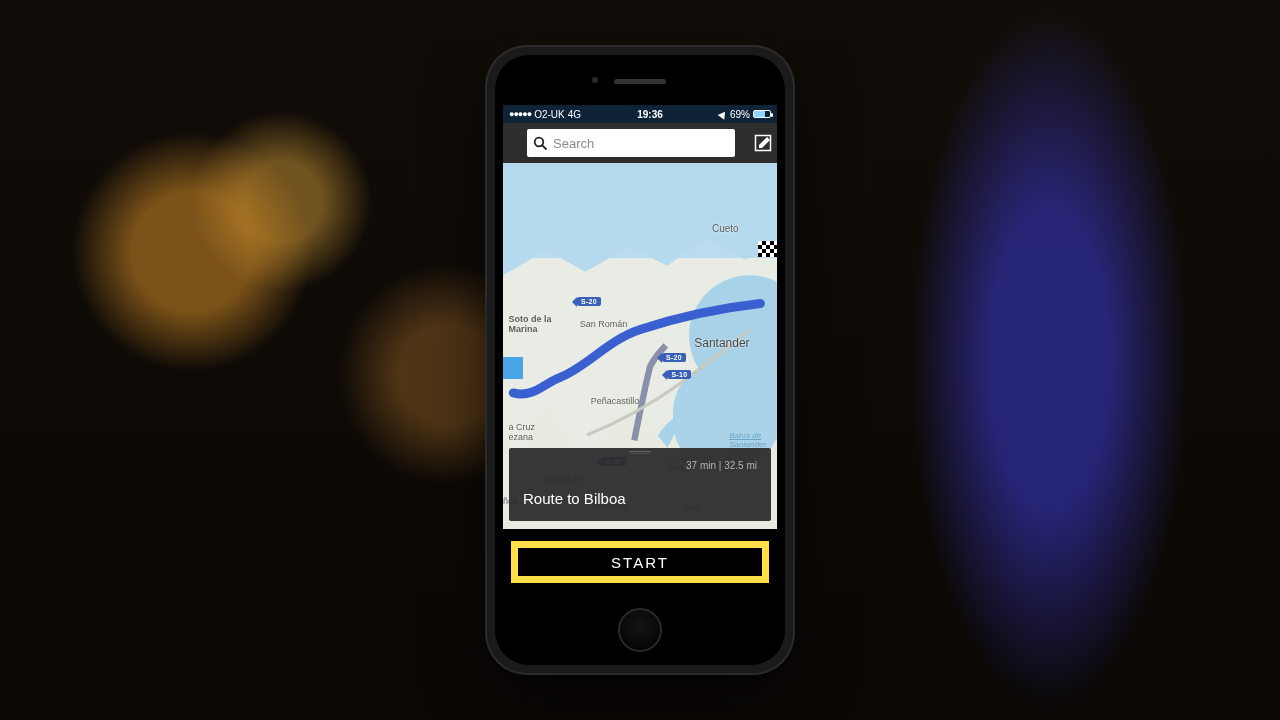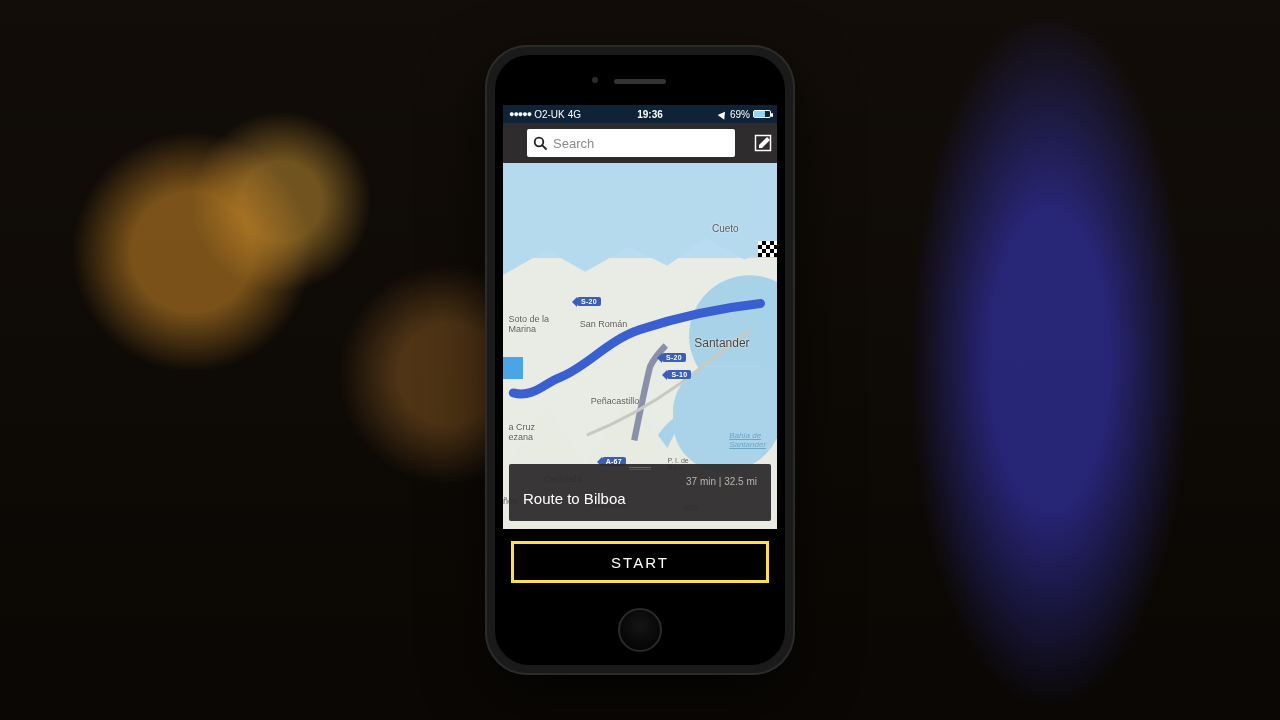--- a/index.html
+++ b/index.html
@@ -65,24 +65,24 @@
   .shield::before{content:"";position:absolute;left:-5px;top:0;border-top:5px solid transparent;border-bottom:5px solid transparent;border-right:5px solid #3a5fb6;}
   .place{position:absolute;color:#5b5b56;font-size:9px;white-space:nowrap;text-shadow:0 0 2px #fff;}
   .water-label{position:absolute;color:#6fa6c5;font-size:8px;font-style:italic;}
   .checker{position:absolute;top:18%;right:-3px;width:22px;height:16px;background:
     repeating-conic-gradient(#000 0 25%,#fff 0 50%) 0 0/8px 8px;}
   .origin-sq{position:absolute;top:45%;left:-2px;width:22px;height:22px;background:#4aa5e6;}
   
   .route-card{position:absolute;left:6px;right:6px;bottom:74px;background:rgba(45,42,42,.94);color:#fff;padding:12px 14px 14px;border-radius:2px;}
   .route-card .handle{position:absolute;top:3px;left:50%;transform:translateX(-50%);width:22px;height:3px;border-top:1px solid #999;border-bottom:1px solid #666;opacity:.5;}
   .route-meta{font-size:10px;color:#b8b4b0;text-align:right;}
-  .route-title{font-size:15px;margin-top:3px;}
+  .route-title{font-size:15px;margin-top:19px;}
   
   .start-bar{position:absolute;left:0;right:0;bottom:0;height:66px;background:#000;display:flex;align-items:center;justify-content:center;padding:0 8px;}
-  .start-btn{flex:1;height:42px;border:3px solid #fde047;background:transparent;color:#fff;font-size:15px;letter-spacing:2px;cursor:pointer;}
+  .start-btn{flex:1;height:42px;border:7px solid #fde047;background:transparent;color:#fff;font-size:15px;letter-spacing:2px;cursor:pointer;}
 </style>
 </head>
 <body>
 
 <div class="phone">
   <div class="phone-inner">
     <div class="camera"></div>
     <div class="speaker"></div>
     <div class="home-btn"></div>
 
@@ -142,21 +142,21 @@
             <path d="M30 54 C40 50 52 44 66 34 C74 28 82 22 92 14" stroke="#c8cac2" stroke-width="1.2" fill="none"></path>
           </svg>
         </div>
 
         <div class="shield" style="top:31%;left:27%;">S-20</div>
         <div class="shield" style="top:44%;left:58%;">S-20</div>
         <div class="shield" style="top:48%;left:60%;">S-10</div>
         <div class="shield" style="top:68%;left:36%;">A-67</div>
 
         <div class="place" style="top:14%;right:14%;font-size:10px;">Cueto</div>
-        <div class="place" style="top:35%;left:2%;white-space:pre;">Soto de la
+        <div class="place" style="top:35%;left:2%;white-space:pre;font-weight:bold;">Soto de la
 Marina</div>
         <div class="place" style="top:36%;left:28%;">San Román</div>
         <div class="place" style="top:40%;right:10%;font-size:12px;color:#444;">Santander</div>
         <div class="place" style="top:54%;left:32%;text-align:center;">Peñacastillo</div>
         <div class="place" style="top:60%;left:2%;white-space:pre;">a Cruz
 ezana</div>
         <div class="place" style="top:72%;left:15%;">Cacicedo</div>
         <div class="place" style="top:78%;left:32%;">Muriedas</div>
         <div class="place" style="top:85%;left:44%;">Maliaño</div>
         <div class="place" style="top:77%;left:0;">ños</div>

